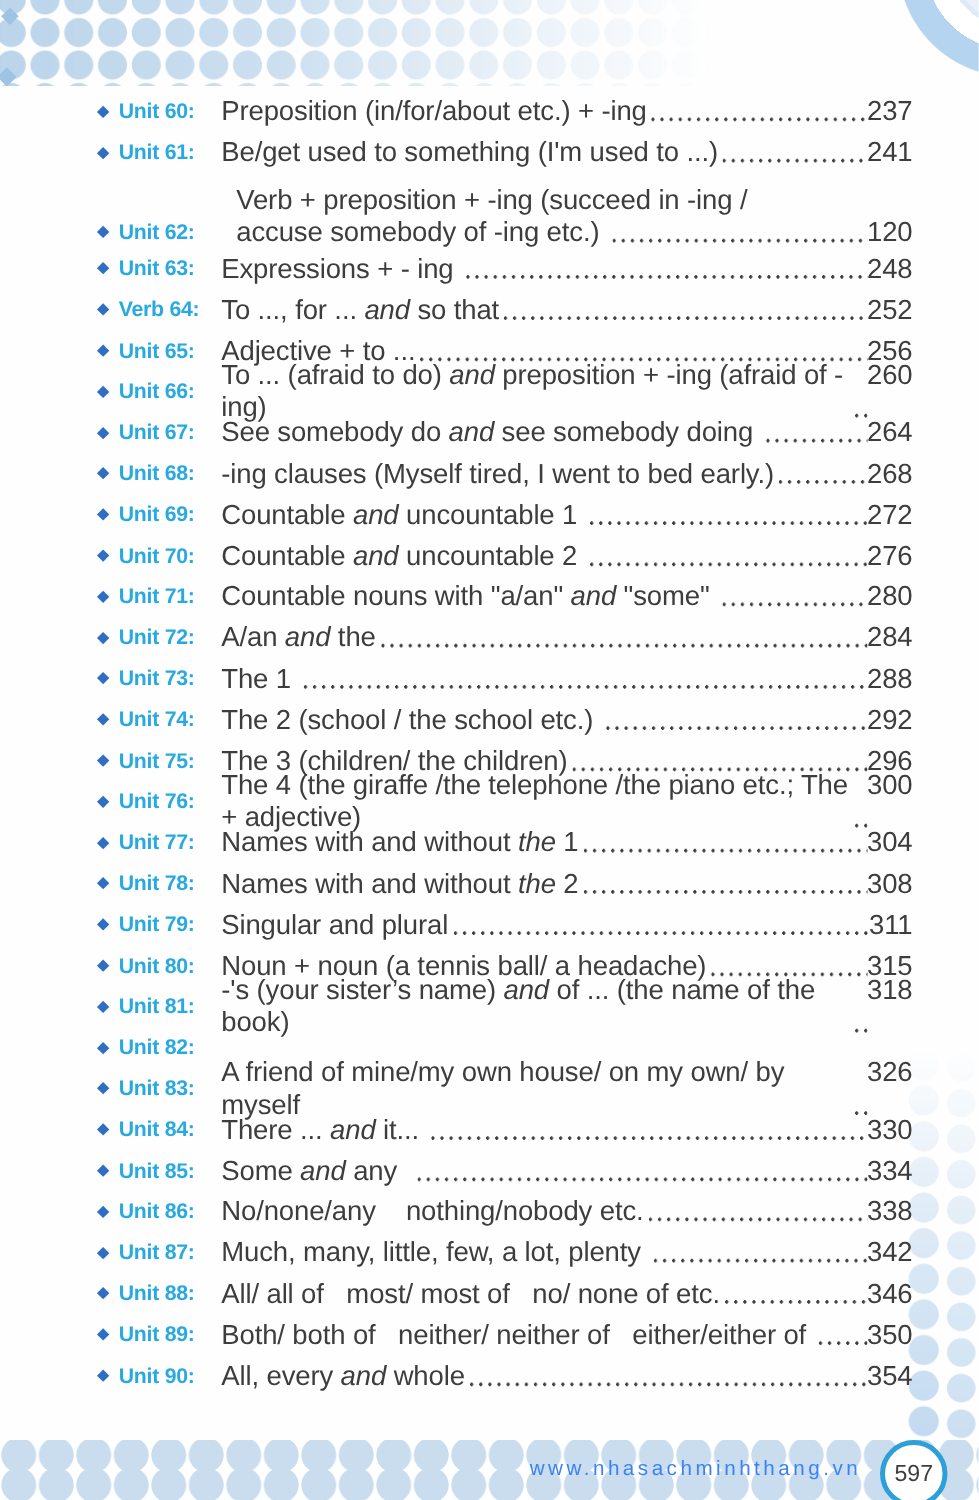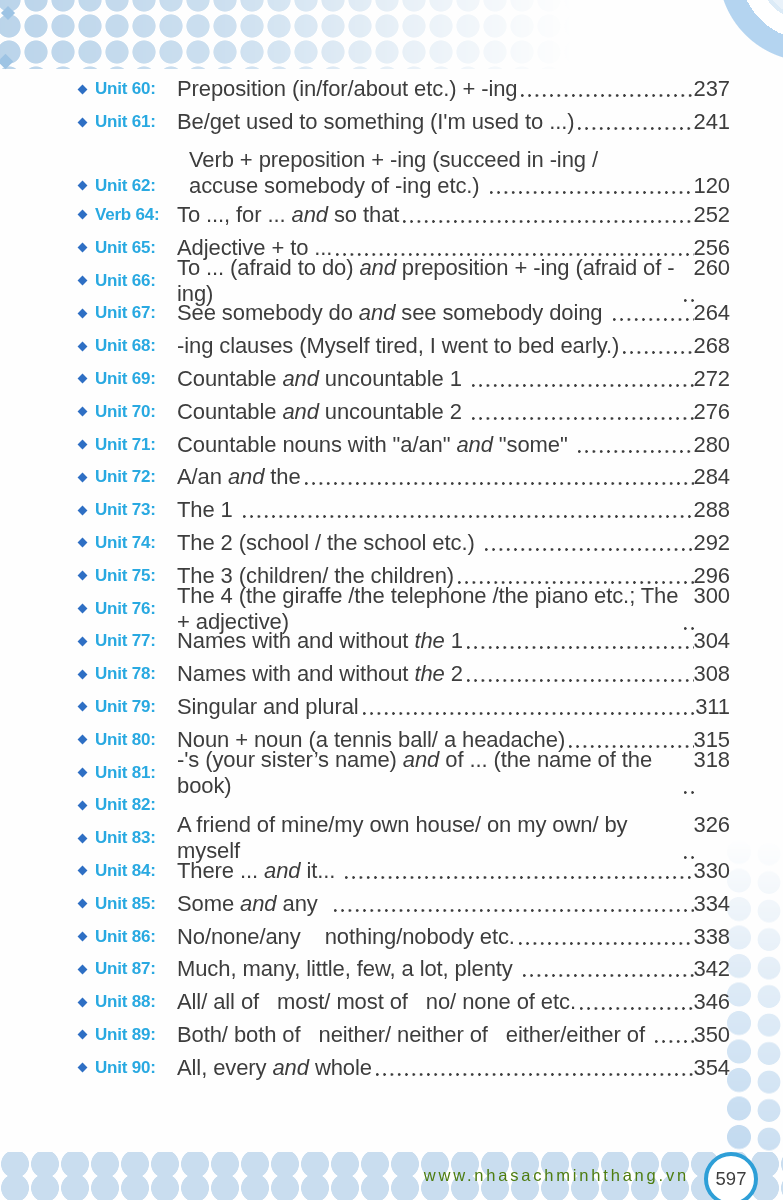--- a/index.html
+++ b/index.html
@@ -58,21 +58,21 @@
   .pg{white-space:nowrap;}
 
   
   .footer-band{
     position:absolute;left:0;bottom:0;width:100%;height:48px;background-color:#ffffff;
     background-image:radial-gradient(circle at 15px 12px,var(--footer-circle) 13.6px,rgba(255,255,255,0) 14.3px);
     background-size:30px 24px;
   }
   .site{
     position:absolute;bottom:15px;right:94px;z-index:2;
-    font-size:16.5px;letter-spacing:2.8px;color:#4d7c0f;font-weight:500;
+    font-size:16.5px;letter-spacing:2.8px;color:#3b82f6;font-weight:500;
   }
   .page-badge{
     position:absolute;left:704px;top:1152px;width:46px;height:46px;border-radius:50%;
     background:#ffffff;border:4px solid var(--badge-ring);z-index:3;
     display:flex;align-items:center;justify-content:center;
     font-size:18.5px;color:#3d3d3d;
   }
 </style>
 </head>
 <body>
@@ -118,20 +118,33 @@
           <span class="unit-label">Unit 62:</span>
         </div>
         <div class="content-col">
           <div class="line">
             <span class="title"><span>Verb + preposition + -ing (succeed in -ing /</span></span>
           </div>
           <div class="line">
             <span class="title"><span>accuse somebody of -ing etc.) </span></span>
             <span class="leader"></span>
             <span class="pg">120</span>
+          </div>
+        </div>
+      </div>
+      <div class="row">
+        <div class="unit-col">
+          <span class="bullet"></span>
+          <span class="unit-label">Unit 63:</span>
+        </div>
+        <div class="content-col">
+          <div class="line">
+            <span class="title"><span>Expressions + - ing </span></span>
+            <span class="leader"></span>
+            <span class="pg">248</span>
           </div>
         </div>
       </div>
       <div class="row">
         <div class="unit-col">
           <span class="bullet"></span>
           <span class="unit-label">Verb 64:</span>
         </div>
         <div class="content-col">
           <div class="line">

